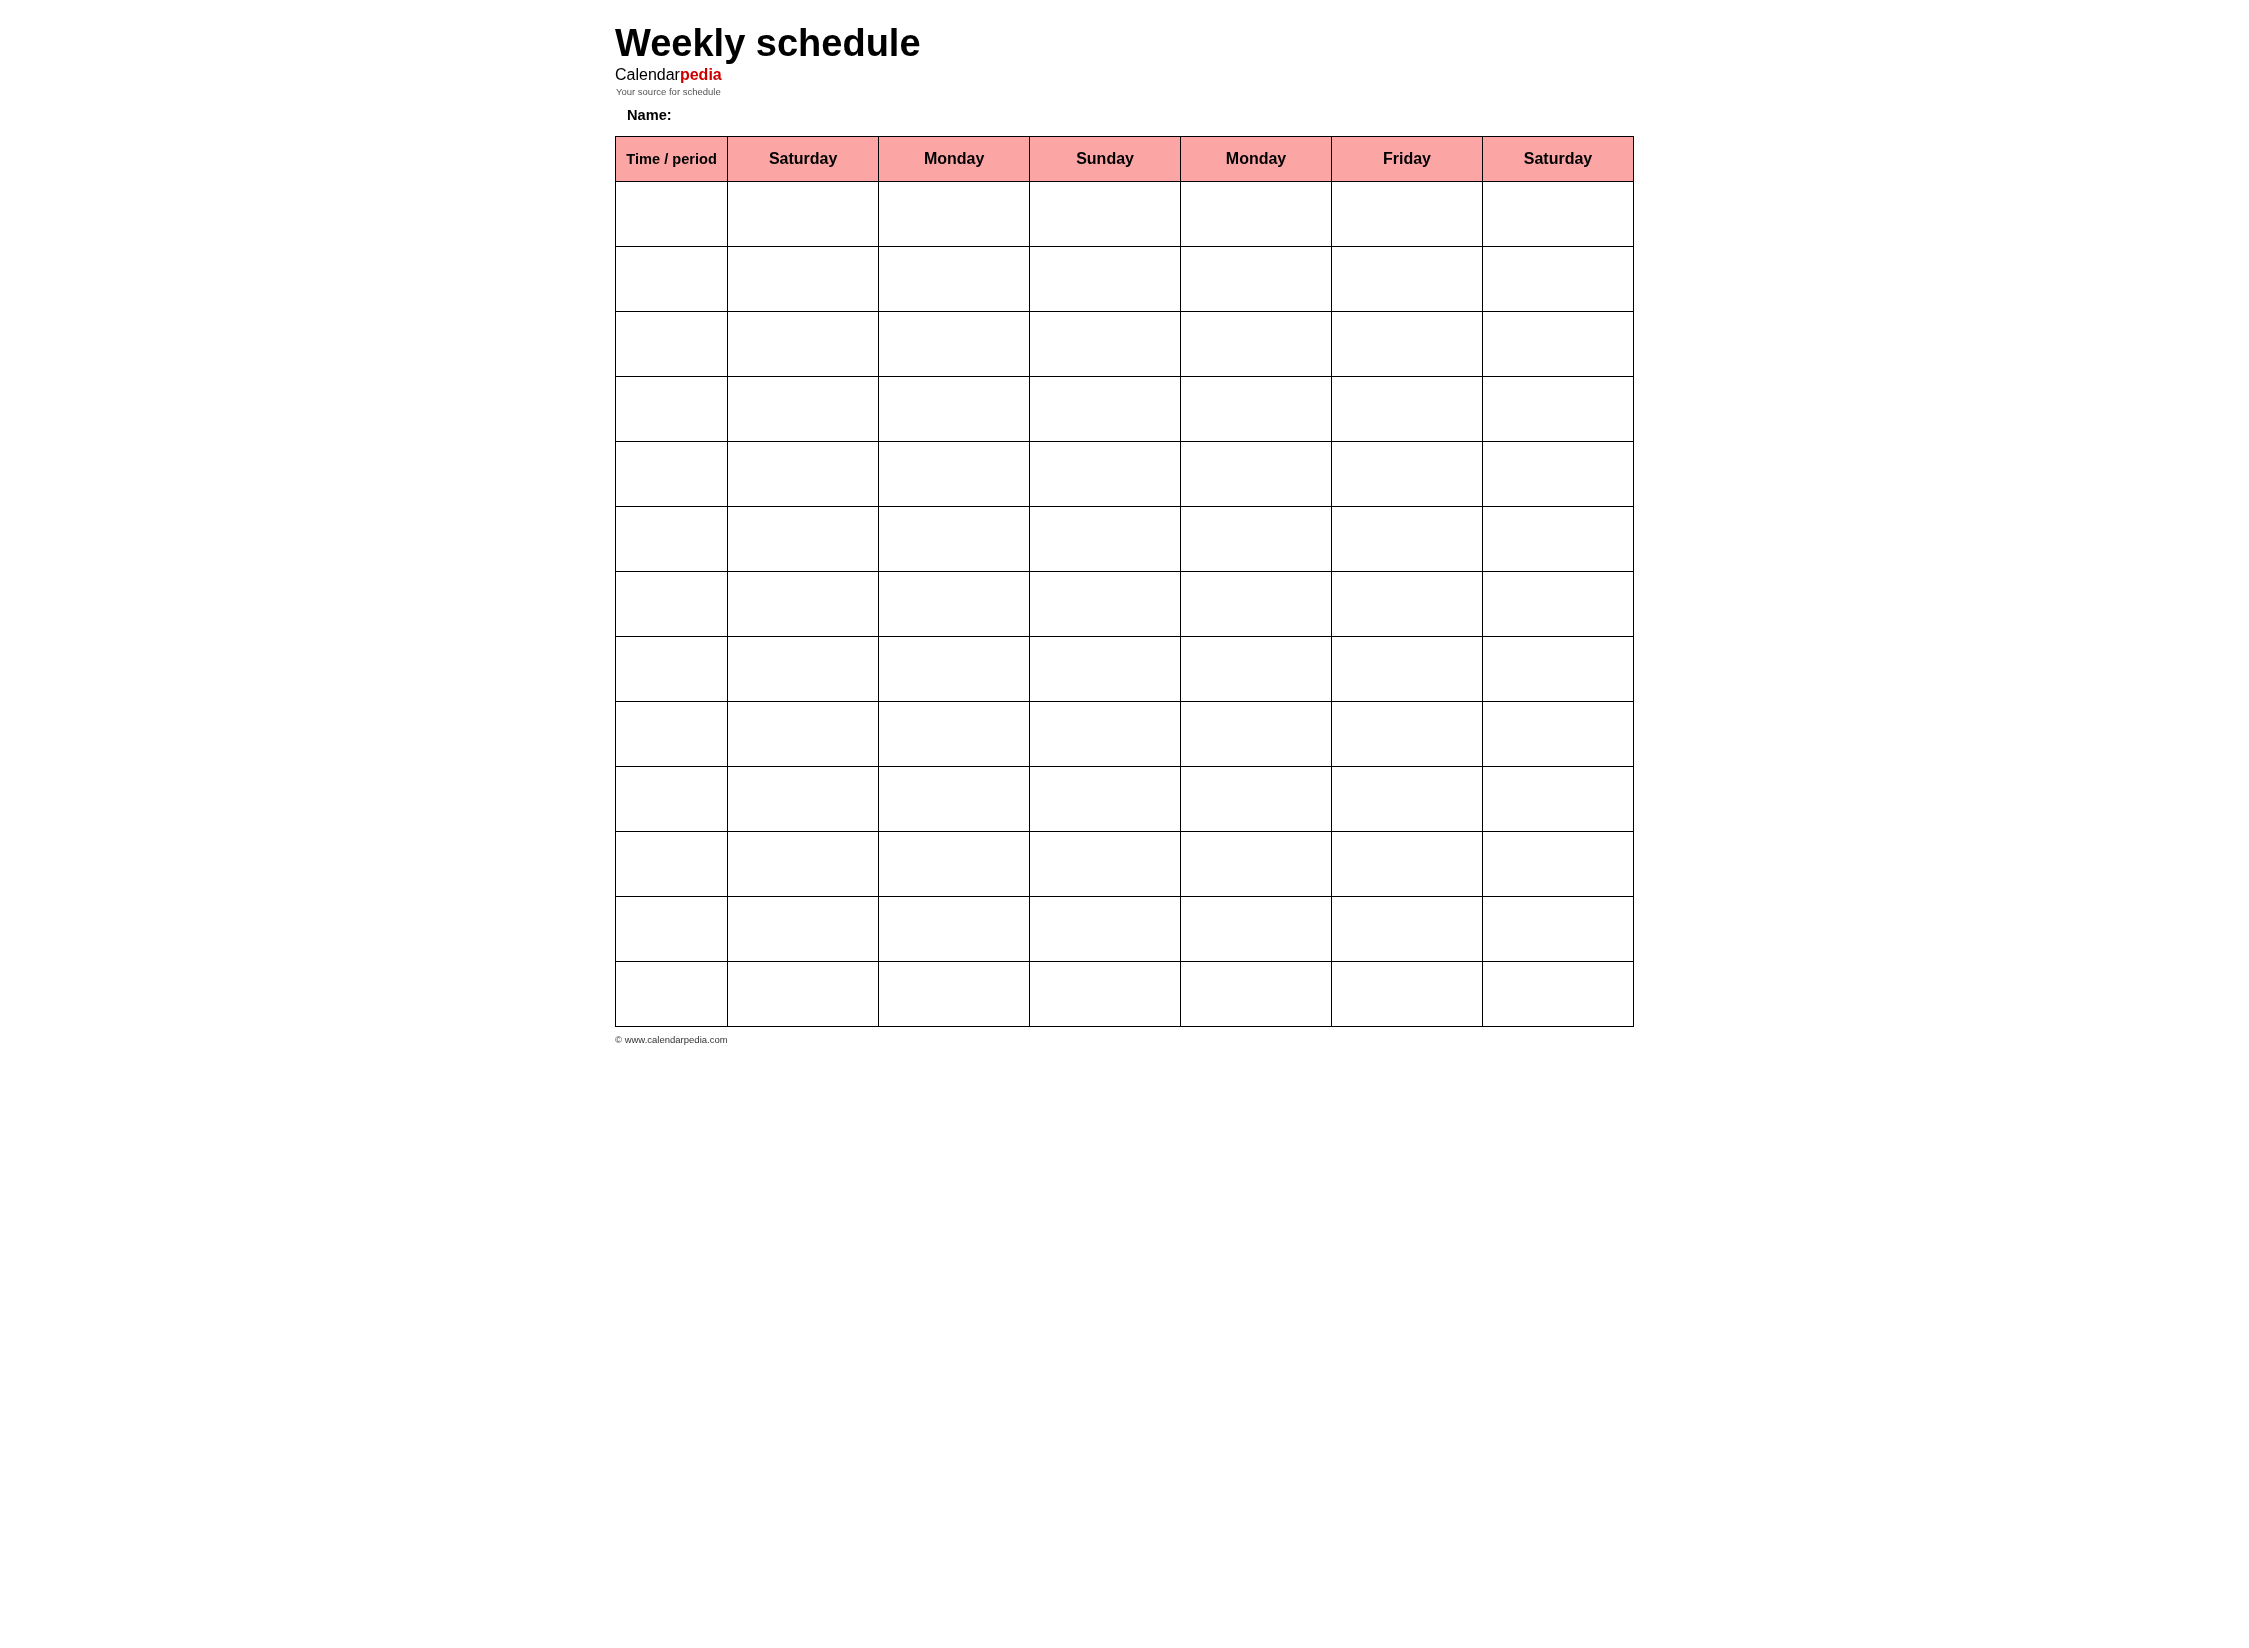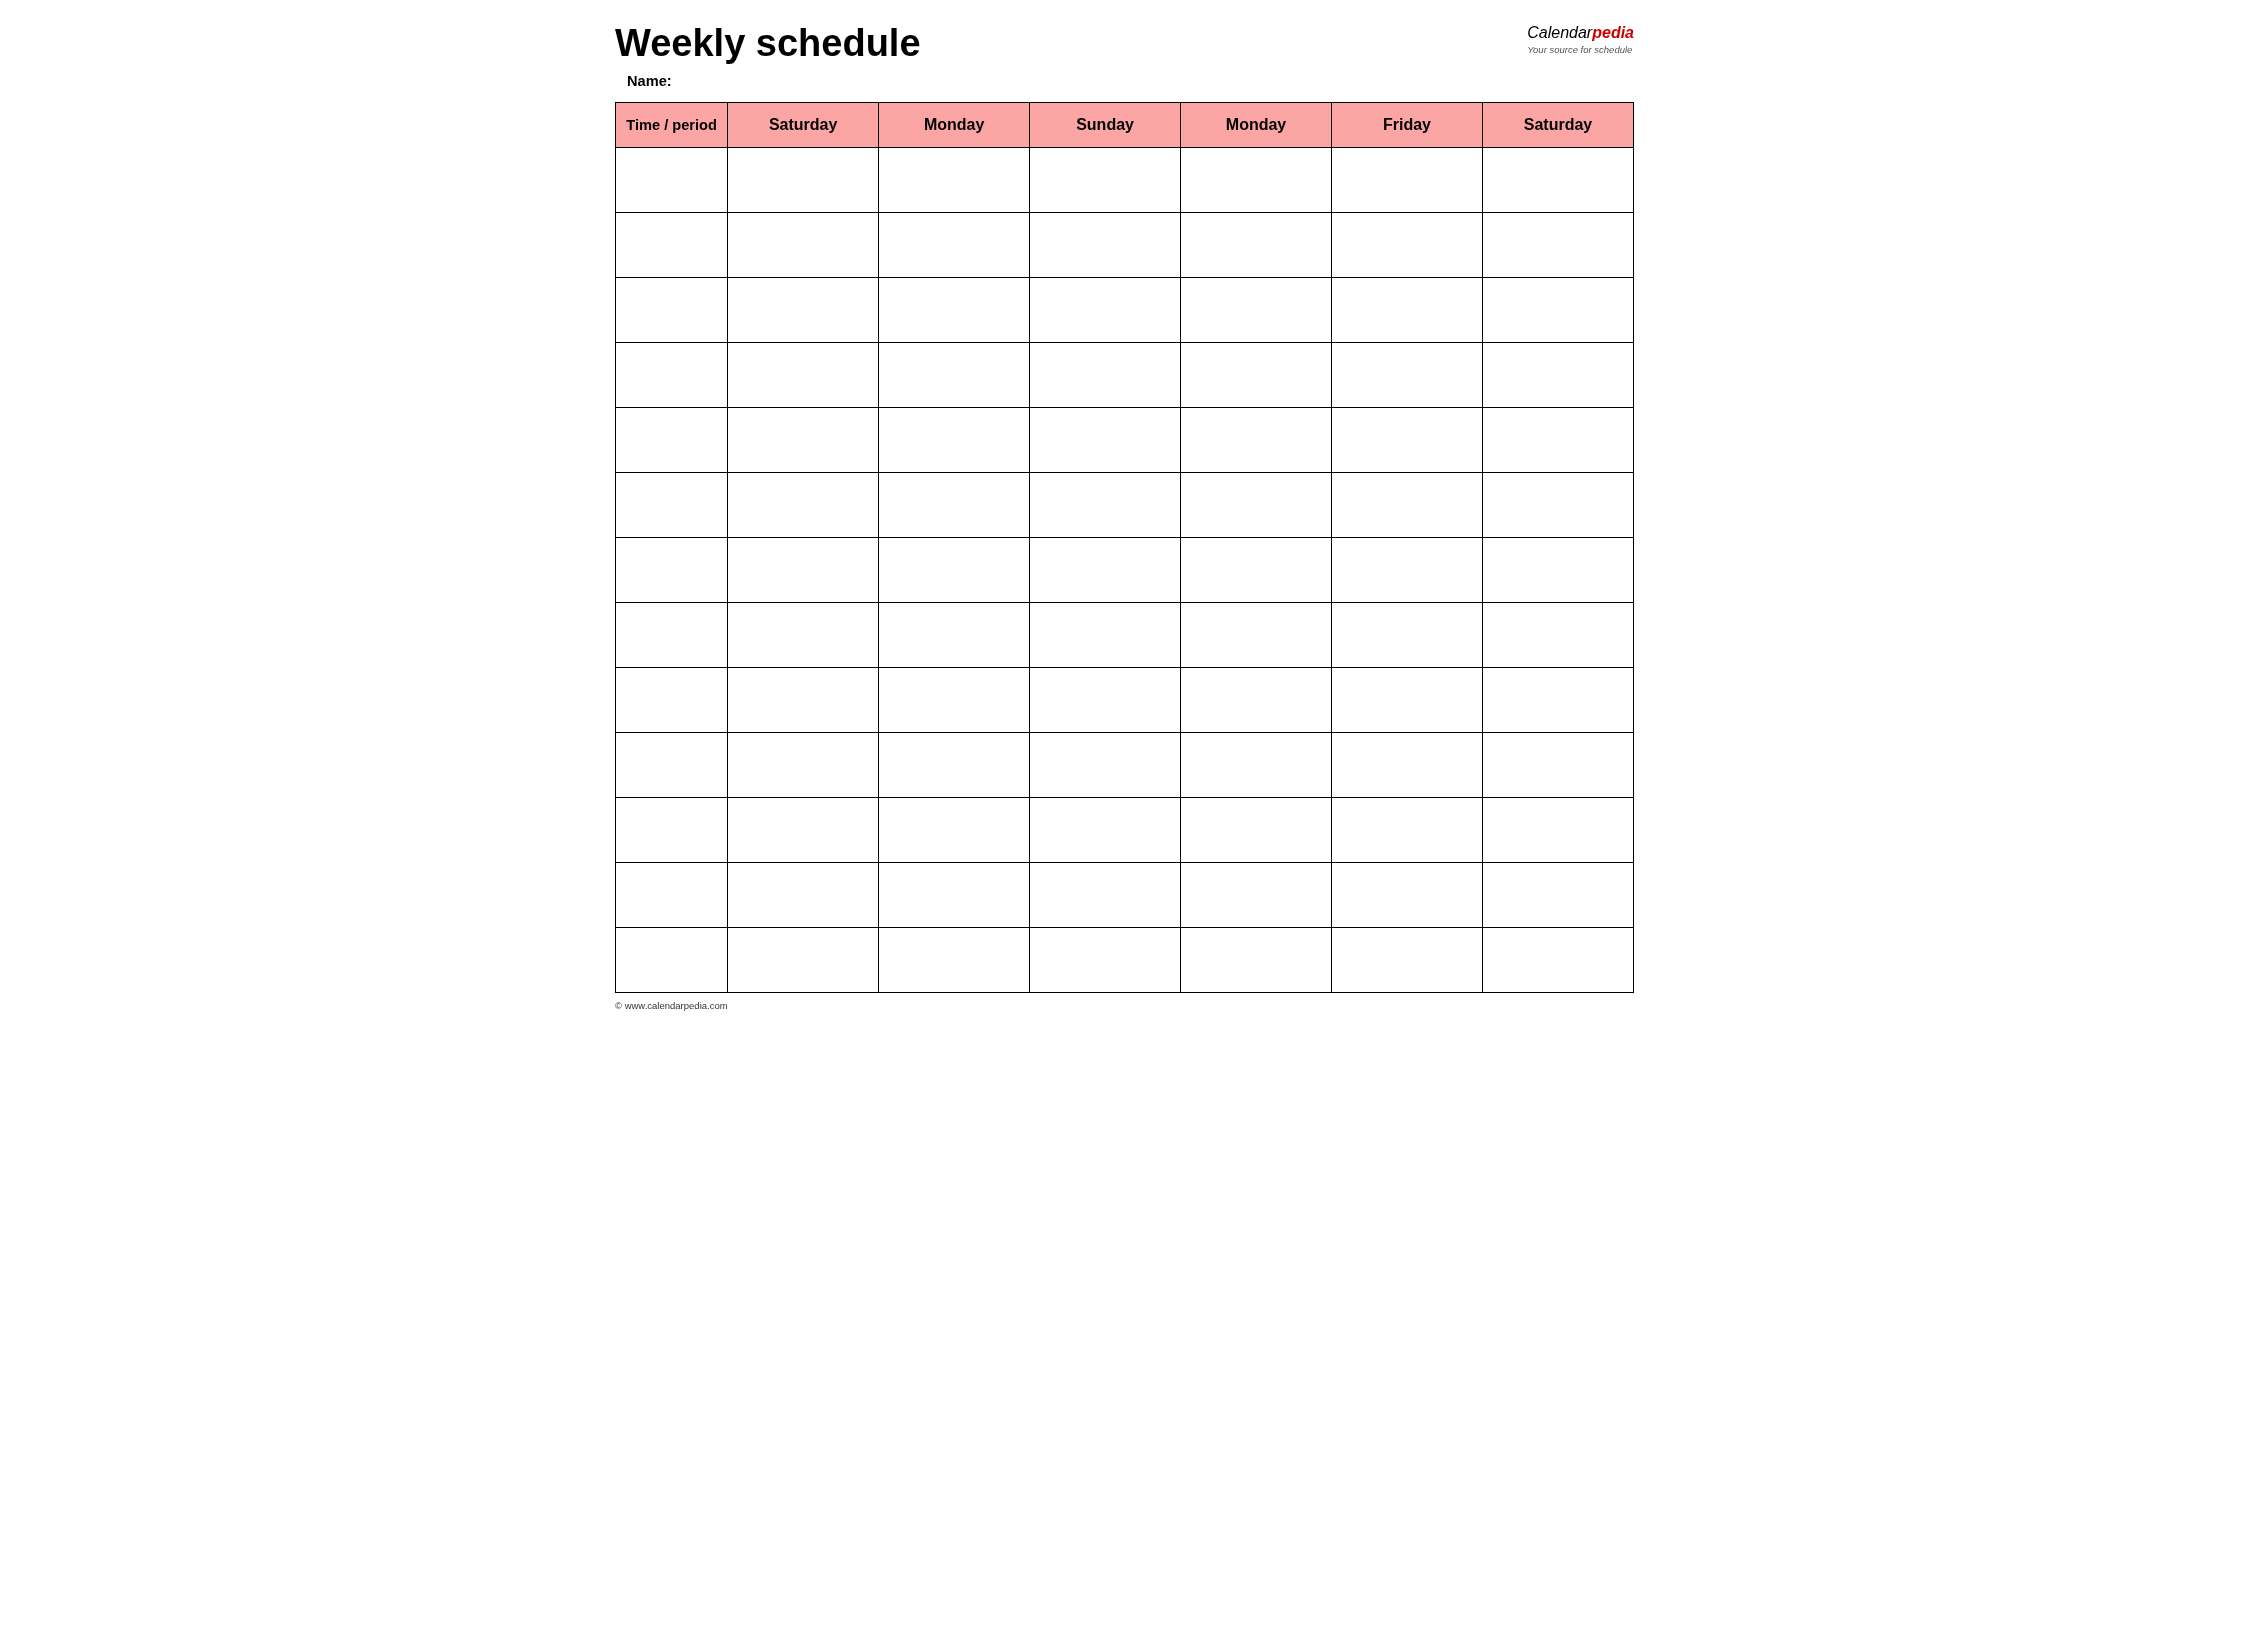--- a/index.html
+++ b/index.html
@@ -19,38 +19,38 @@
     .page-wrapper {
       max-width: 1019px;
       margin: 0 auto;
     }
 
     .header-row {
       display: flex;
       justify-content: space-between;
       align-items: flex-start;
       margin-bottom: 8.7px;
+      flex-direction: column;
     }
 
     .title-section {
       display: flex;
       flex-direction: column;
     }
 
     .page-title {
       font-size: 38px;
       font-weight: bold;
       color: #000;
       line-height: 1.1;
     }
 
     .brand-logo {
-      text-align: left;
+      text-align: center;
       line-height: 1.3;
-      font-style: italic;
     }
 
     .brand-name {
       font-size: 16px;
       font-weight: normal;
       color: #000;
     }
 
     .brand-name span.red {
       color: #cc0000;

